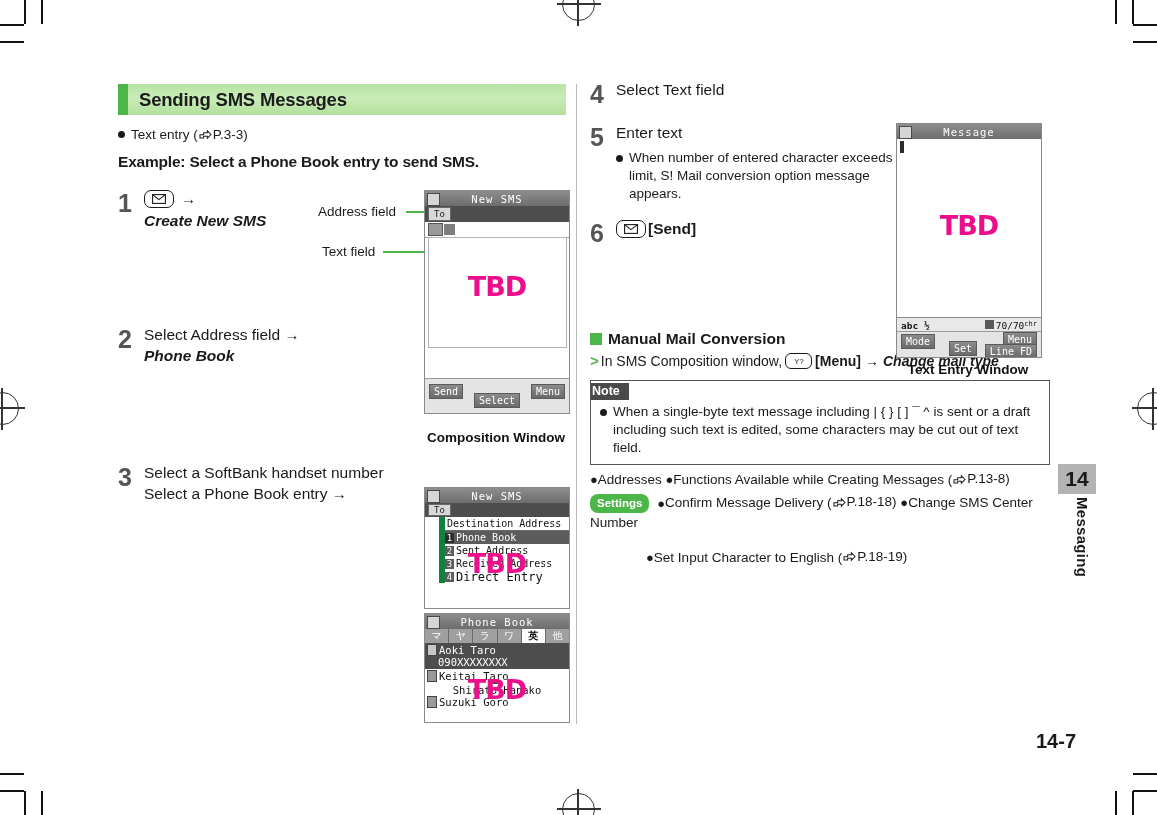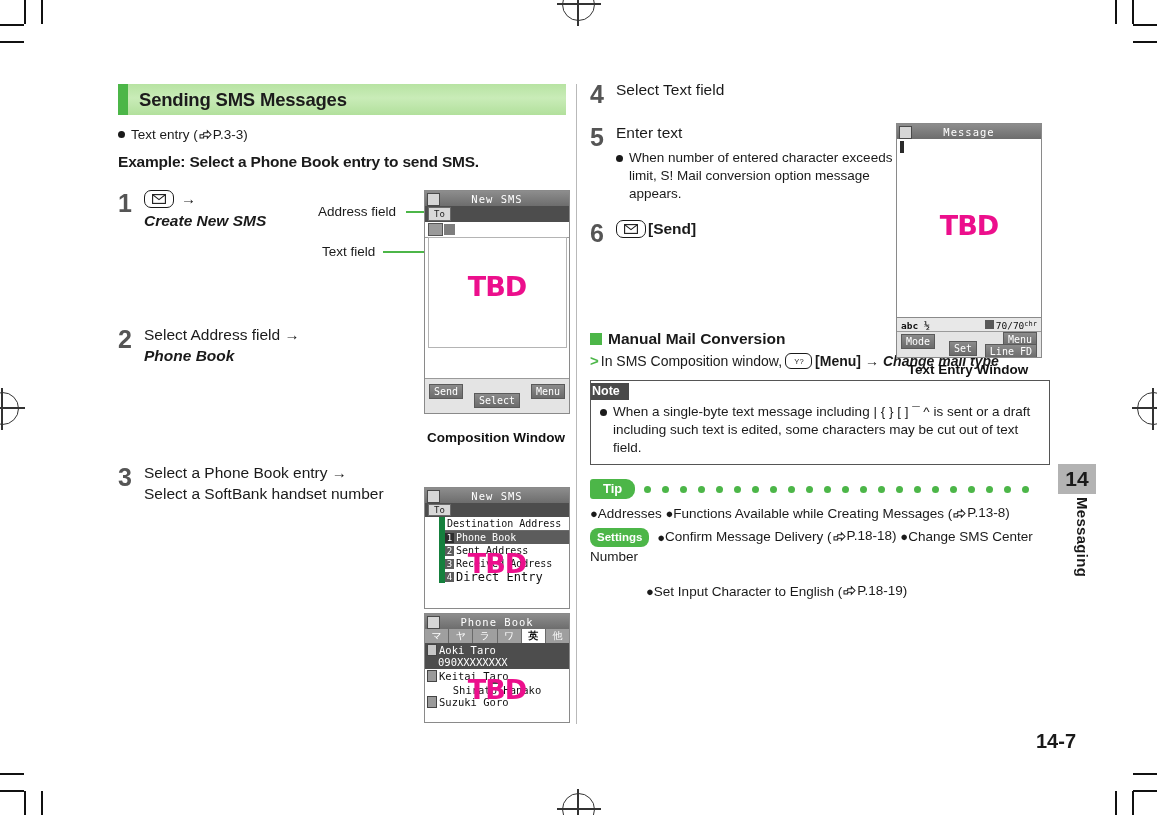--- a/index.html
+++ b/index.html
@@ -221,25 +221,25 @@
           <span>Select Address field</span>
           <span class="arrow">→</span>
         </div>
         <div class="ital">Phone Book</div>
       </div>
     </div>
 
     <div class="step" style="margin-top:96px;">
       <div class="num">3</div>
       <div class="body">
+        <div>Select a SoftBank handset number</div>
         <div>
           <span>Select a Phone Book entry</span>
           <span class="arrow">→</span>
         </div>
-        <div>Select a SoftBank handset number</div>
       </div>
     </div>
   </div>
 
   <div class="callout" style="left:318px;top:204px;">Address field</div>
   <div class="leader" style="left:406px;top:211px;width:34px;height:2px;"></div>
 
   <div class="callout" style="left:322px;top:244px;">Text field</div>
   <div class="leader" style="left:383px;top:251px;width:49px;height:2px;"></div>
   <div class="leader" style="left:430px;top:224px;width:2px;height:29px;"></div>
@@ -384,47 +384,20 @@
     </div>
 
     <div class="notebox">
       <div class="notetag">Note</div>
       <div class="notebody">
         <span class="dot" style="margin-top:6px;"></span>
         <span>When a single-byte text message including | { } [ ] ¯ ^ is sent or a draft including such text is edited, some characters may be cut out of text field.</span>
       </div>
     </div>
 
-    <div class="tiprow">
-      <span class="tiptag">Tip</span>
-      <span class="tipdots">
-        <i></i>
-          <i></i>
-          <i></i>
-          <i></i>
-          <i></i>
-          <i></i>
-          <i></i>
-          <i></i>
-          <i></i>
-          <i></i>
-        <i></i>
-          <i></i>
-          <i></i>
-          <i></i>
-          <i></i>
-          <i></i>
-          <i></i>
-          <i></i>
-          <i></i>
-          <i></i>
-        <i></i>
-          <i></i>
-      </span>
-    </div>
 
     <div class="tipbody">
       <div>
         <span class="bdot">●</span><span>Addresses</span>
         <span class="bdot">●</span><span>Functions Available while Creating Messages (</span><span class="ref">
             <svg class="handicon" viewBox="0 0 14 12">
               <path d="M1 6.2 L5 6.2 L5 4.2 L9 4.2 L9 2 L13 6 L9 10 L9 7.8 L5 7.8 L5 9.8 L1 9.8 Z" fill="none" stroke="#1a1a1a" stroke-width="1.1"></path>
             </svg>
             <span>P.13-8</span>
             <span>)</span>

